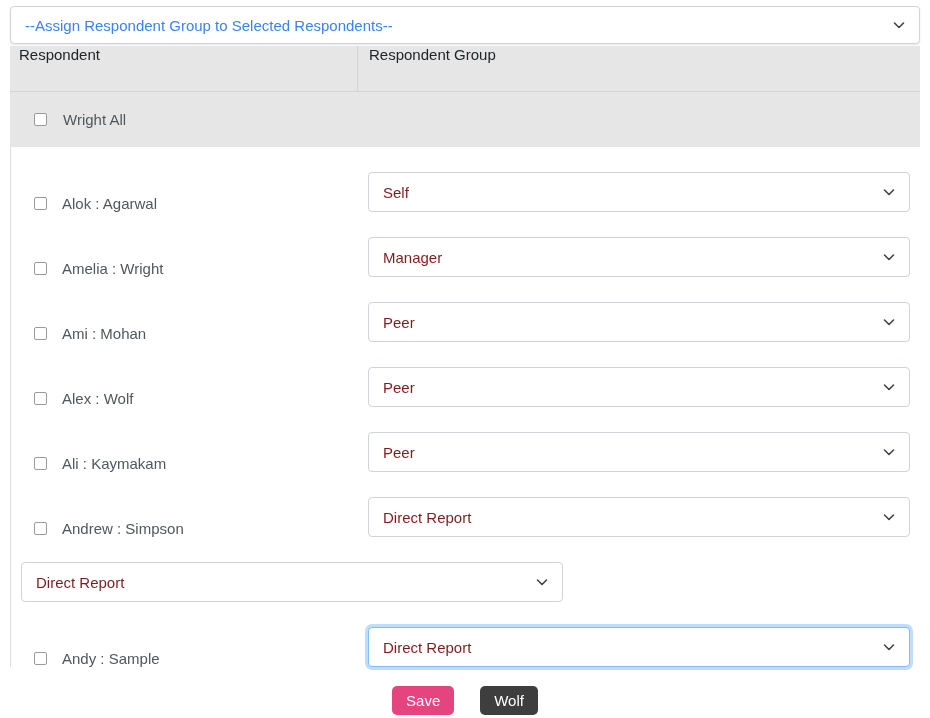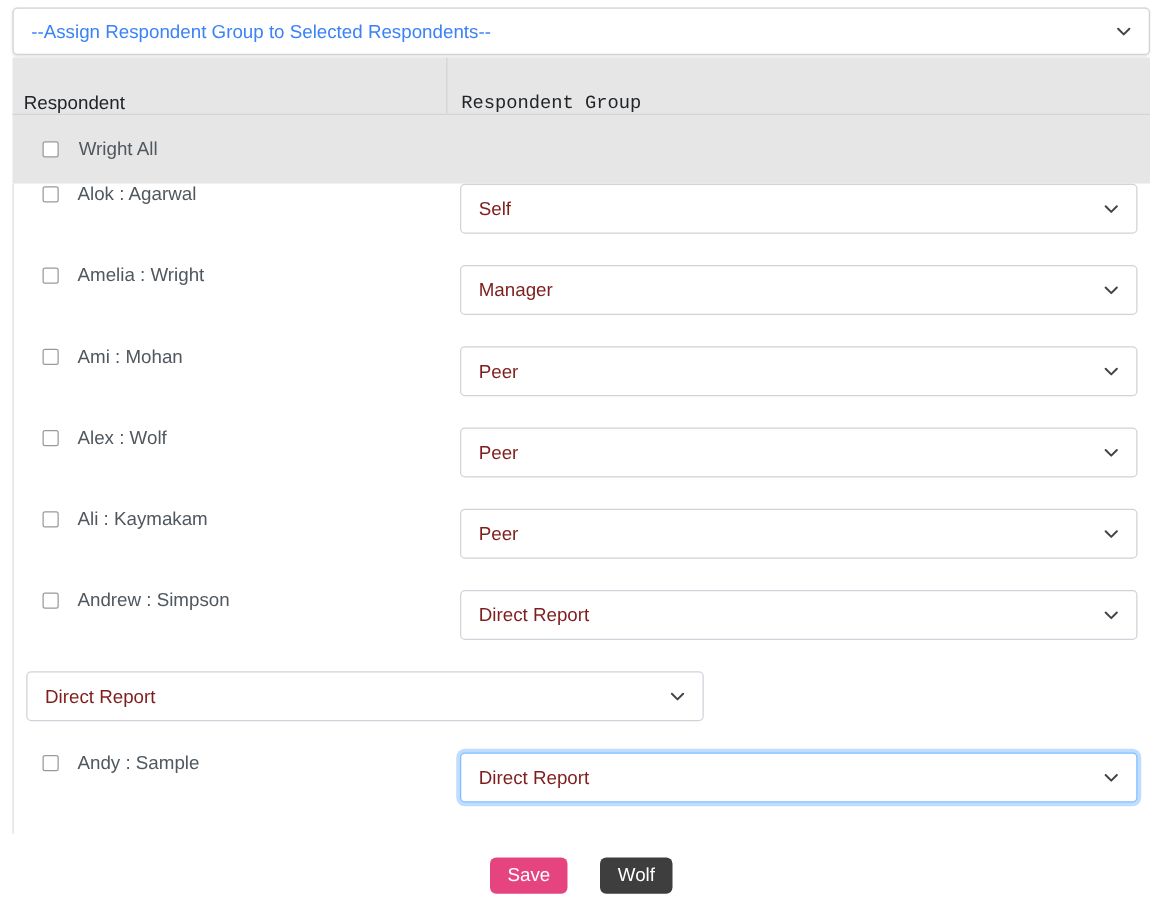--- a/index.html
+++ b/index.html
@@ -62,34 +62,33 @@
     width: 910px;
   }
   .thead {
     display: flex;
     background: #e6e6e6;
     height: 45px;
     border-bottom: 1px solid #d4d4d4;
   }
   .th {
     display: flex;
-    align-items: flex-end;
+    align-items: flex-start;
     font-size: 15px;
     color: #212529;
     padding-left: 9px;
     box-sizing: border-box;
   }
   .th-respondent {
     width: 348px;
     border-right: 1px solid #d4d4d4;
   }
   .th-group {
     flex: 1;
     padding-left: 11px;
-    font-family: Liberation Mono, monospace;
   }
 
   .selectall-row {
     background: #e6e6e6;
     height: 55px;
     display: flex;
     align-items: center;
     padding-left: 24px;
     box-sizing: border-box;
   }
@@ -99,21 +98,21 @@
     margin-left: 16px;
   }
 
   .tbody {
     border-left: 1px solid #dedede;
     border-right: 1px solid #ffffff;
     background: #ffffff;
   }
   .trow {
     display: flex;
-    align-items: flex-start;
+    align-items: flex-end;
     height: 65px;
     box-sizing: border-box;
   }
   .cell-respondent {
     width: 347px;
     display: flex;
     align-items: center;
     padding-left: 23px;
     box-sizing: border-box;
   }

